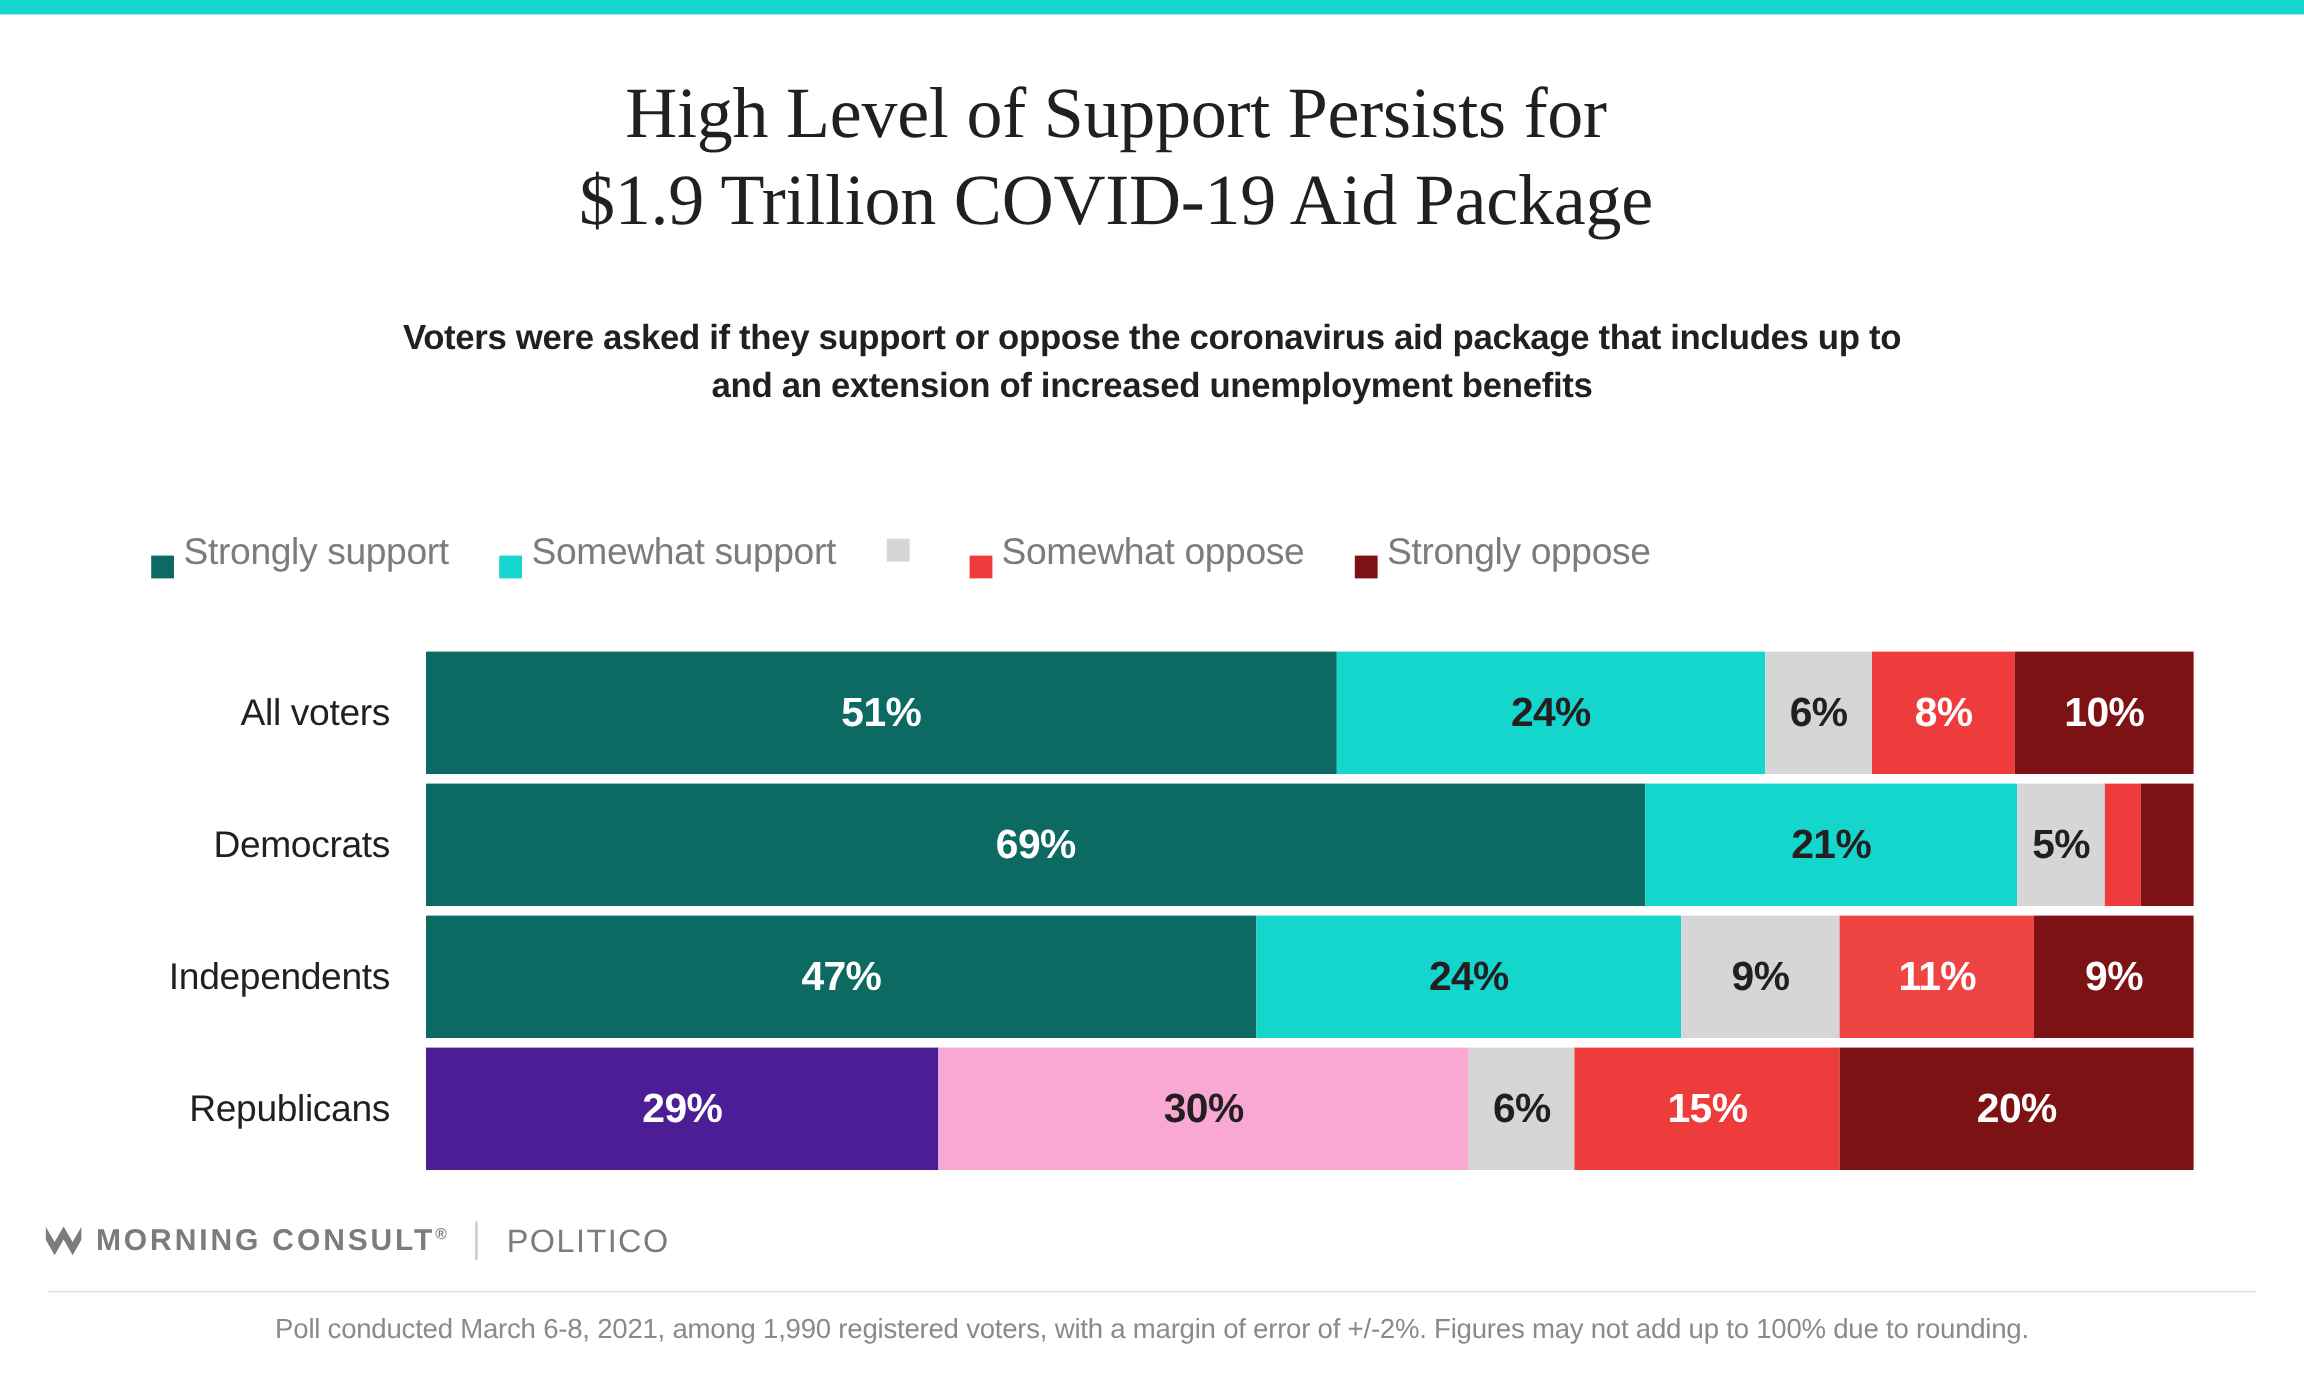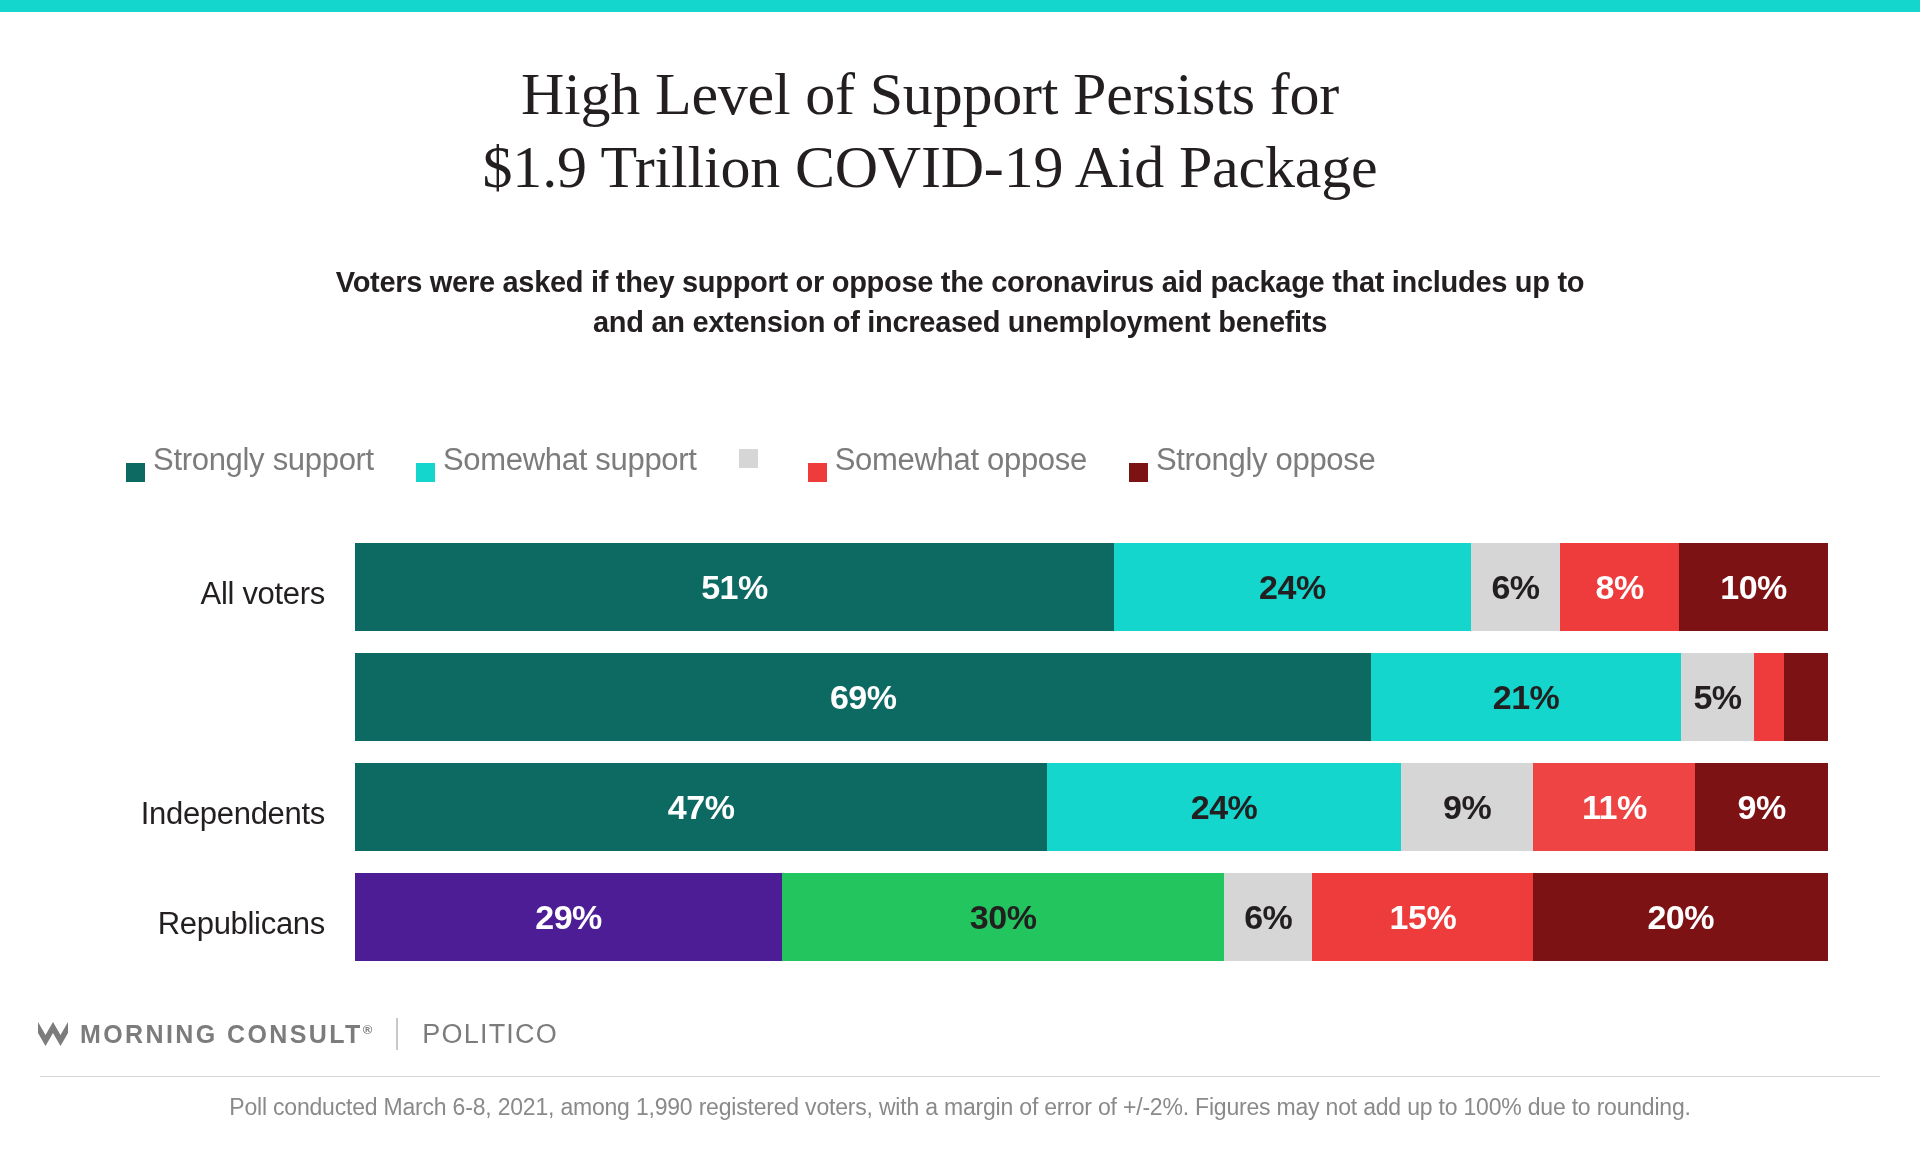--- a/index.html
+++ b/index.html
@@ -108,21 +108,21 @@
   }
   .bar {
     position: absolute;
     left: 355px;
     top: 0;
     width: 1473px;
     height: 102px;
     display: flex;
   }
   .seg {
-    height: 88px;
+    height: 102px;
     display: flex;
     align-items: center;
     justify-content: center;
     font-size: 34px;
     font-weight: bold;
     letter-spacing: -0.5px;
     overflow: hidden;
   }
 
   
@@ -221,20 +221,21 @@
       <div class="row-label">All voters</div>
       <div class="bar">
         <div class="seg" style="background: rgb(12, 106, 99); color: rgb(255, 255, 255); flex: 0 0 51.5152%;">51%</div>
         <div class="seg" style="background: rgb(20, 214, 204); color: rgb(35, 31, 32); flex: 0 0 24.2424%;">24%</div>
         <div class="seg" style="background: rgb(214, 214, 214); color: rgb(35, 31, 32); flex: 0 0 6.06061%;">6%</div>
         <div class="seg" style="background: rgb(238, 59, 59); color: rgb(255, 255, 255); flex: 0 0 8.08081%;">8%</div>
         <div class="seg" style="background: rgb(125, 18, 20); color: rgb(255, 255, 255); flex: 0 0 10.101%;">10%</div>
       </div>
     </div>
     <div class="row">
+      <div class="row-label">Democrats</div>
       <div class="bar">
         <div class="seg" style="background: rgb(12, 106, 99); color: rgb(255, 255, 255); flex: 0 0 69%;">69%</div>
         <div class="seg" style="background: rgb(20, 214, 204); color: rgb(35, 31, 32); flex: 0 0 21%;">21%</div>
         <div class="seg" style="background: rgb(214, 214, 214); color: rgb(35, 31, 32); flex: 0 0 5%;">5%</div>
         <div class="seg" style="background: rgb(238, 59, 59); color: rgb(255, 255, 255); flex: 0 0 2%;"></div>
         <div class="seg" style="background: rgb(125, 18, 20); color: rgb(255, 255, 255); flex: 0 0 3%;"></div>
       </div>
     </div>
     <div class="row">
       <div class="row-label">Independents</div>
@@ -243,21 +244,21 @@
         <div class="seg" style="background: rgb(20, 214, 204); color: rgb(35, 31, 32); flex: 0 0 24%;">24%</div>
         <div class="seg" style="background: rgb(214, 214, 214); color: rgb(35, 31, 32); flex: 0 0 9%;">9%</div>
         <div class="seg" style="background: #ef4444; color: rgb(255, 255, 255); flex: 0 0 11%;">11%</div>
         <div class="seg" style="background: rgb(125, 18, 20); color: rgb(255, 255, 255); flex: 0 0 9%;">9%</div>
       </div>
     </div>
     <div class="row">
       <div class="row-label">Republicans</div>
       <div class="bar">
         <div class="seg" style="background: #4c1d95; color: rgb(255, 255, 255); flex: 0 0 29%;">29%</div>
-        <div class="seg" style="background: #22c55e; color: rgb(35, 31, 32); flex: 0 0 30%;">30%</div>
+        <div class="seg" style="background: #f9a8d4; color: rgb(35, 31, 32); flex: 0 0 30%;">30%</div>
         <div class="seg" style="background: rgb(214, 214, 214); color: rgb(35, 31, 32); flex: 0 0 6%;">6%</div>
         <div class="seg" style="background: rgb(238, 59, 59); color: rgb(255, 255, 255); flex: 0 0 15%;">15%</div>
         <div class="seg" style="background: rgb(125, 18, 20); color: rgb(255, 255, 255); flex: 0 0 20%;">20%</div>
       </div>
     </div>
   </div>
 
 <div class="footer-logos">
   <svg class="mc-mark" viewBox="0 0 30 26">
     <path d="M0 1 L0 12 L7.5 25 L15 12 L22.5 25 L30 12 L30 1 L22.5 14 L15 1 L7.5 14 Z" fill="#7C7C7C"></path>

